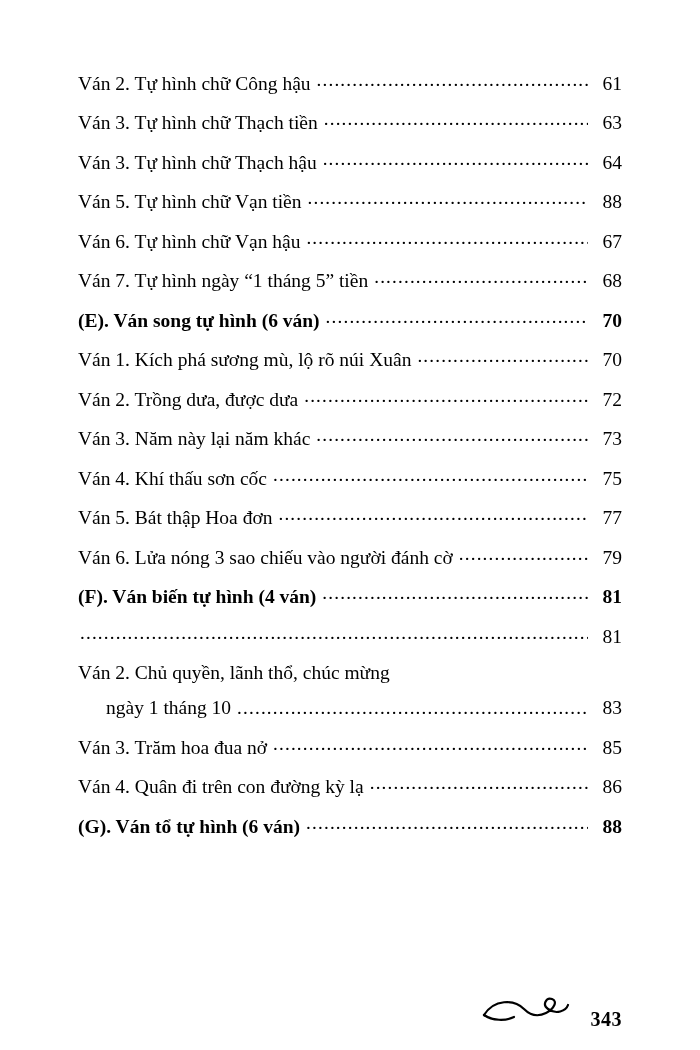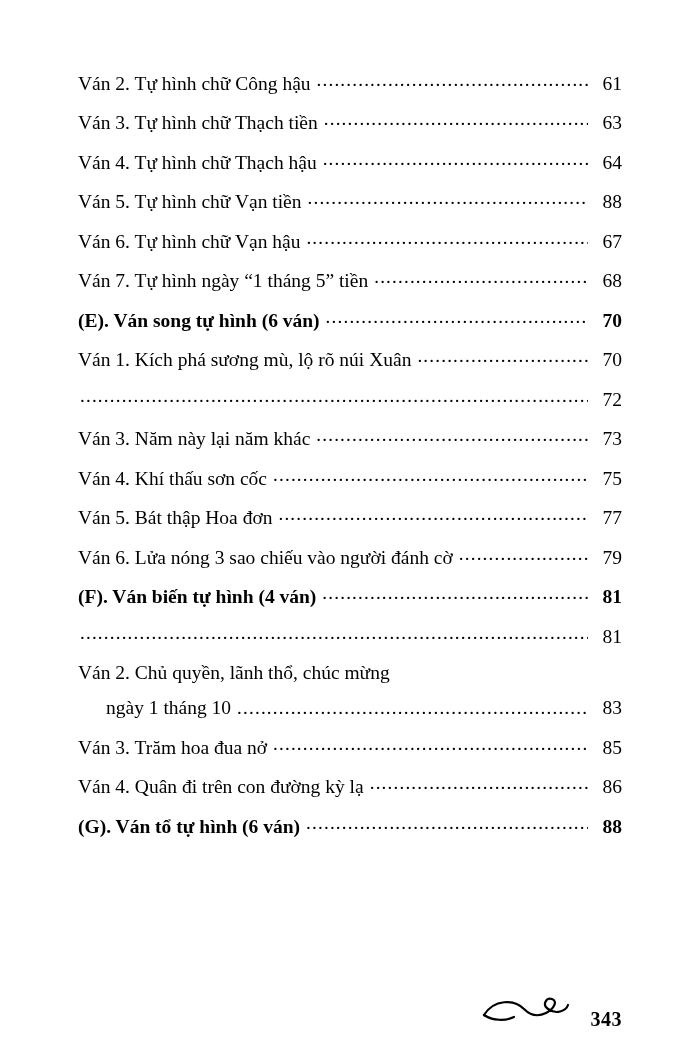--- a/index.html
+++ b/index.html
@@ -120,21 +120,21 @@
       <span class="page-num">61</span>
     </div>
 
     <div class="entry">
       <span class="label">Ván 3. Tự hình chữ Thạch tiền</span>
       <span class="dots"></span>
       <span class="page-num">63</span>
     </div>
 
     <div class="entry">
-      <span class="label">Ván 4. Tự hình chữ Thạch hậu</span>
+      <span class="label">Ván 3. Tự hình chữ Thạch hậu</span>
       <span class="dots"></span>
       <span class="page-num">64</span>
     </div>
 
     <div class="entry">
       <span class="label">Ván 5. Tự hình chữ Vạn tiền</span>
       <span class="dots"></span>
       <span class="page-num">88</span>
     </div>
 
@@ -157,20 +157,21 @@
       <span class="page-num">70</span>
     </div>
 
     <div class="entry">
       <span class="label">Ván 1. Kích phá sương mù, lộ rõ núi Xuân</span>
       <span class="dots"></span>
       <span class="page-num">70</span>
     </div>
 
     <div class="entry">
+      <span class="label">Ván 2. Trồng dưa, được dưa</span>
       <span class="dots"></span>
       <span class="page-num">72</span>
     </div>
 
     <div class="entry">
       <span class="label">Ván 3. Năm này lại năm khác</span>
       <span class="dots"></span>
       <span class="page-num">73</span>
     </div>
 

